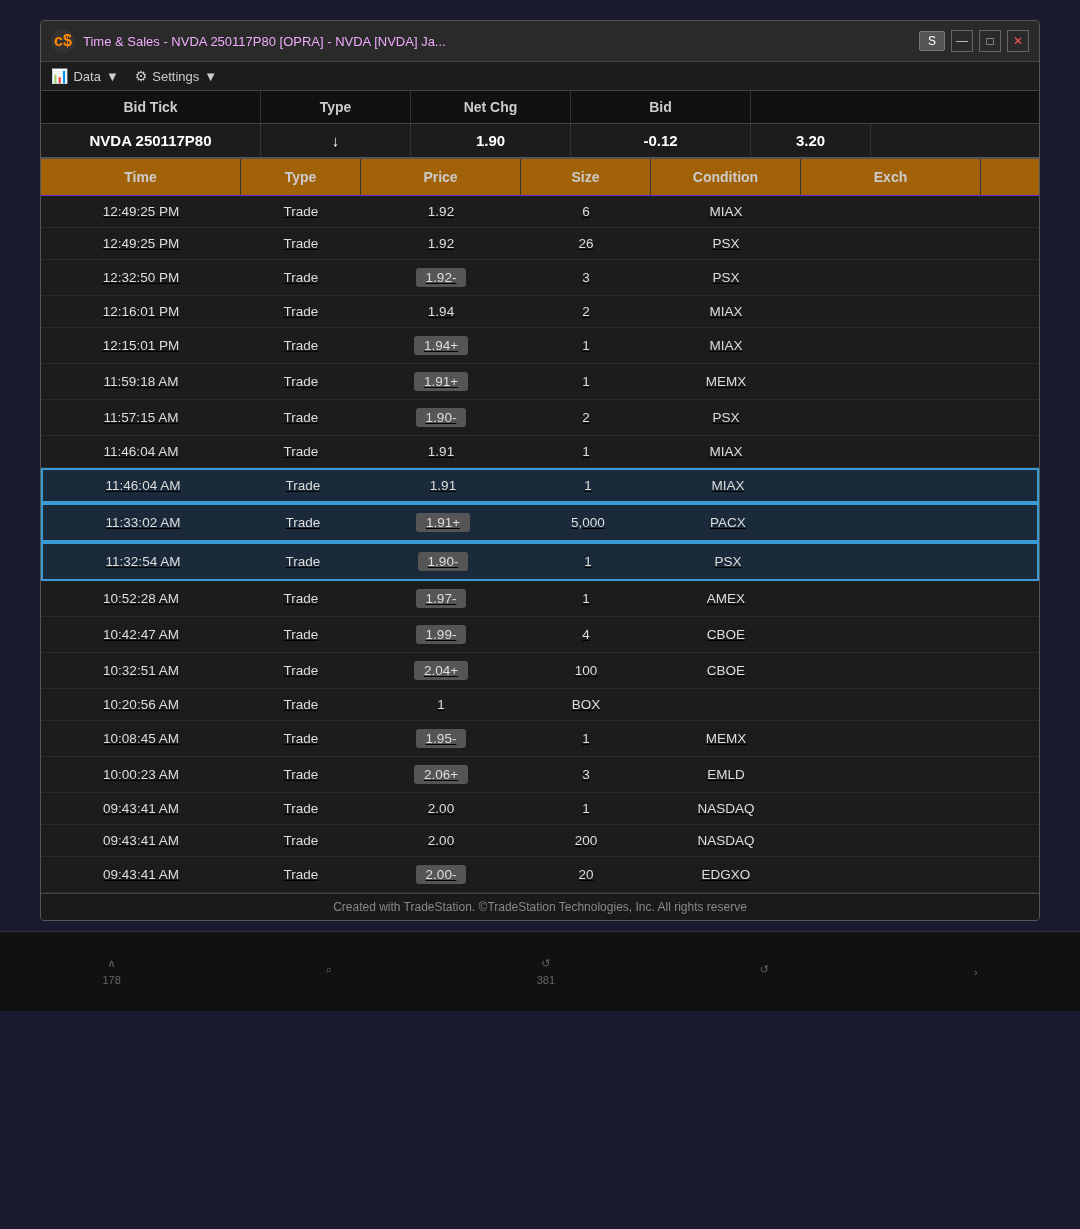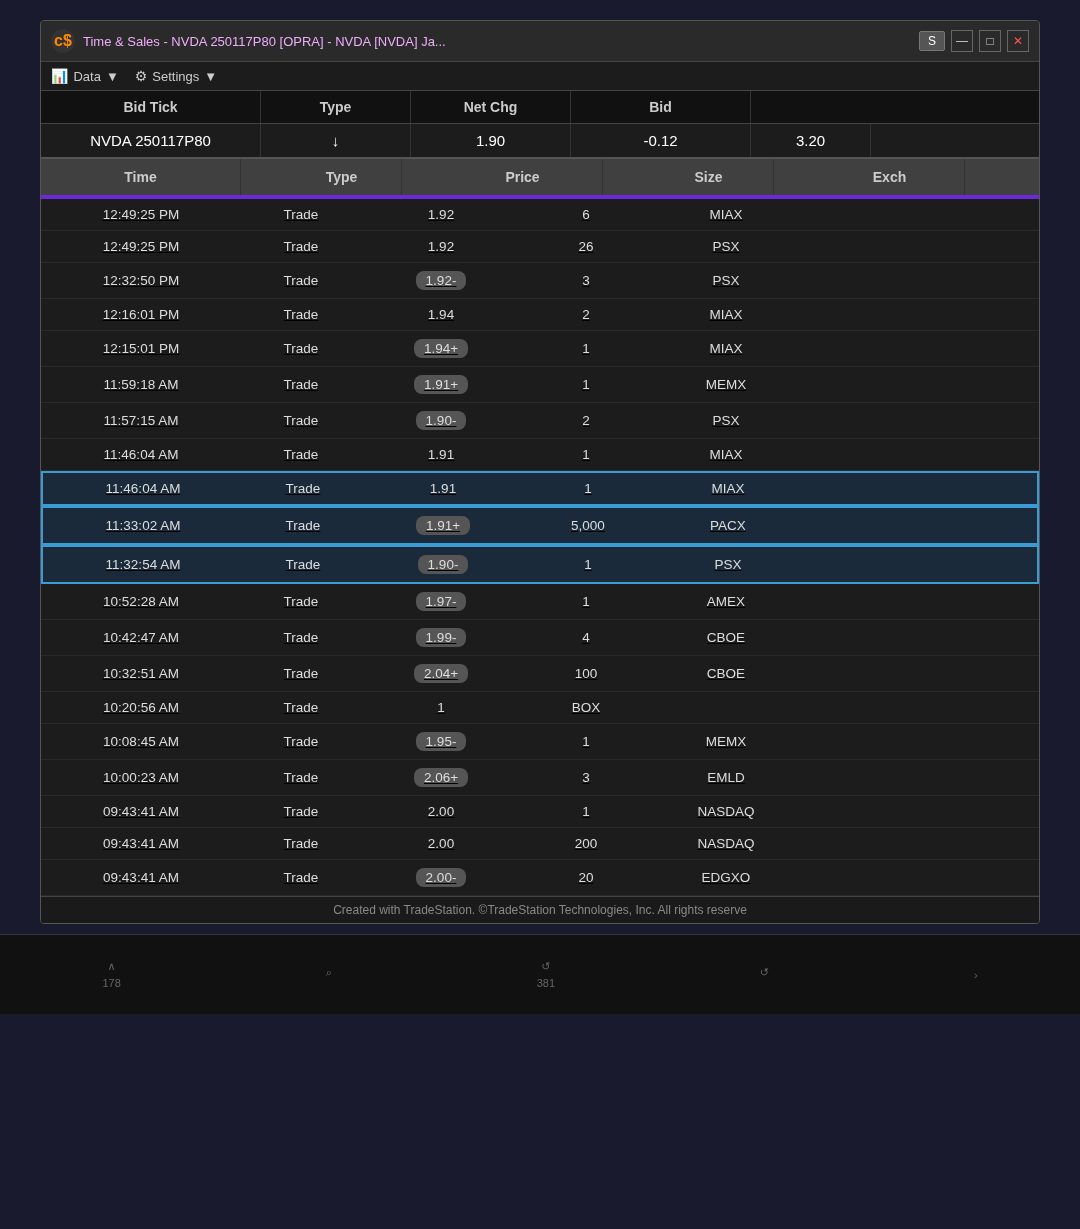--- a/index.html
+++ b/index.html
@@ -126,38 +126,37 @@
       display: grid;
       grid-template-columns: 220px 150px 160px 180px 120px;
       background: #1c1c1c;
       border-bottom: 2px solid #555;
     }
 
     .summary-data .col {
       padding: 8px 12px;
       color: #fff;
       font-size: 15px;
-      font-weight: normal;
+      font-weight: bold;
       text-align: center;
       border-right: 1px solid #333;
       display: flex;
       align-items: center;
       justify-content: center;
     }
 
     .red-text { color: #e53333; }
     .red-arrow { color: #e53333; font-size: 20px; }
 
     
     .table-header {
       display: grid;
       grid-template-columns: 200px 120px 160px 130px 150px 180px;
-      background: #404040;
-      border-bottom: 4px solid #6d28d9;
-      gap: 41px;
+      background: #a16207;
+      border-bottom: 1px solid #6d28d9;
     }
 
     .table-header .th {
       padding: 10px 12px;
       color: #ccc;
       font-size: 14px;
       font-weight: bold;
       text-align: center;
       border-right: 1px solid #333;
     }
@@ -187,21 +186,21 @@
       text-align: center;
       display: flex;
       align-items: center;
       justify-content: center;
     }
 
     .price-badge {
       background: #555;
       color: #ddd;
       padding: 2px 10px;
-      border-radius: 8px;
+      border-radius: 3px;
       font-size: 13.5px;
     }
 
     .footer {
       background: #1a1a1a;
       padding: 6px 10px;
       text-align: center;
       color: #888;
       font-size: 12px;
       border-top: 1px solid #444;
@@ -276,22 +275,22 @@
     <div class="col red-text">1.90</div>
     <div class="col red-text">-0.12</div>
     <div class="col">3.20</div>
   </div>
 
   <div class="table-header">
     <div class="th">Time</div>
     <div class="th">Type</div>
     <div class="th">Price</div>
     <div class="th">Size</div>
+    <div class="th">Condition</div>
     <div class="th">Exch</div>
-    <div class="th">Condition</div>
   </div>
 
   <div class="table-body" id="table-body">
   <div class="table-row">
       <div class="td">12:49:25 PM</div>
       <div class="td">Trade</div>
       <div class="td">
           <span>1.92</span>
         </div>
       <div class="td">6</div>

